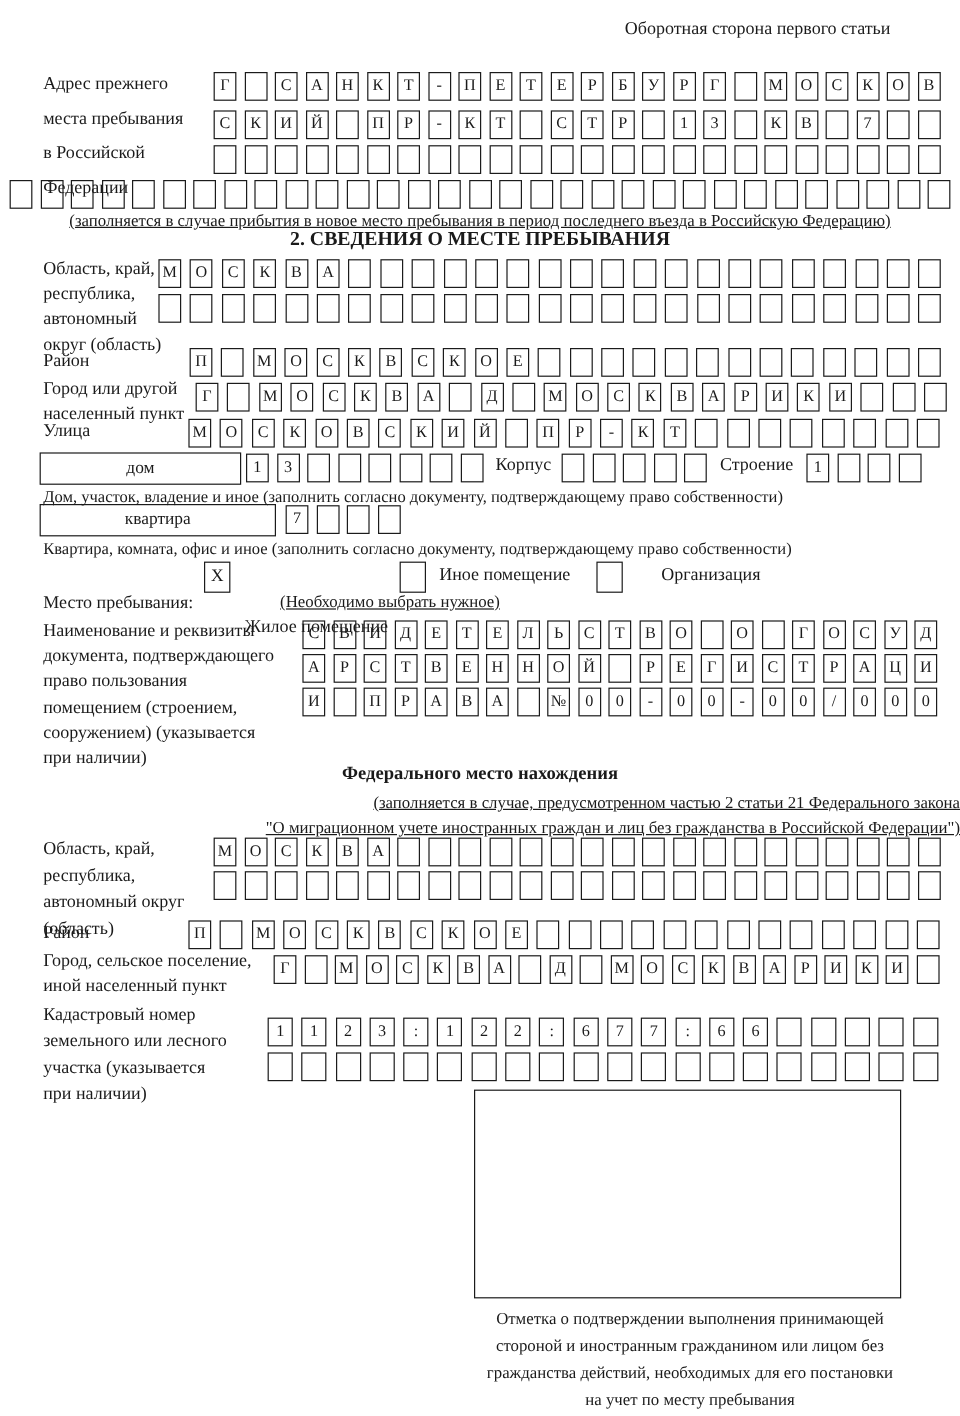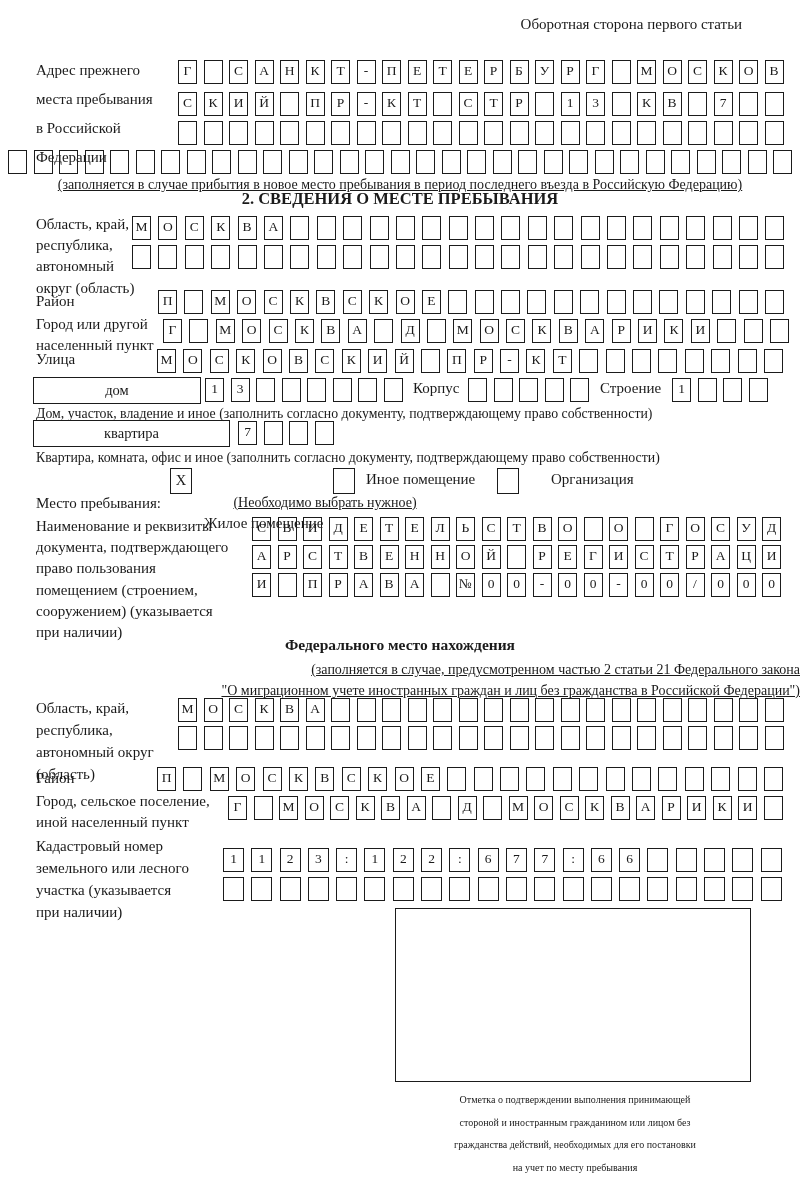--- a/index.html
+++ b/index.html
@@ -5,21 +5,21 @@
   html,body { margin:0; padding:0; }
   body {
     width:800px; height:1180px; background:#ffffff; position:relative;
     font-family:"Liberation Serif","DejaVu Serif",serif; color:#1a1a1a;
     overflow:hidden;
   }
   .abs { position:absolute; }
   .center { left:0; width:800px; text-align:center; }
   .bold { font-weight:bold; }
   .fs13 { font-size:14px;text-decoration:underline; }
-  .fs14 { font-size:10px; }
+  .fs14 { font-size:14px; }
   .fs15 { font-size:15px; }
   .fs16 { font-size:16.5px; }
 
   .cellrow { position:absolute; display:flex; }
   .cell {
     box-sizing:border-box; flex:none;
     width:19px; height:24px; margin-right:6.5px;
     border:1.6px solid #1b1b1b;
     text-align:center; font-size:13.5px; line-height:20px;
   }

